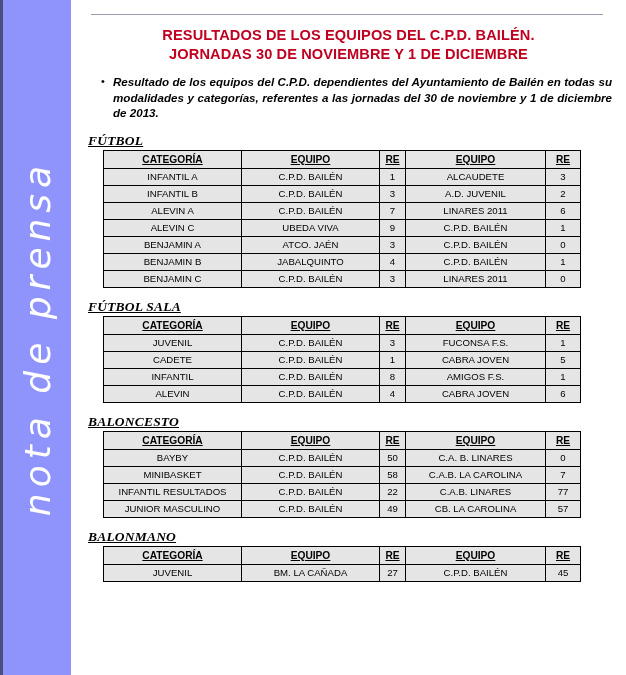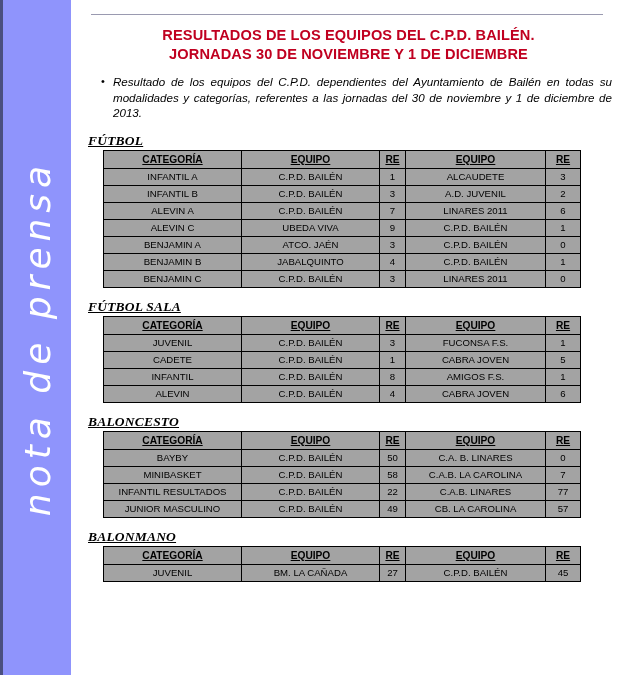--- a/index.html
+++ b/index.html
@@ -91,21 +91,21 @@
   .bullet-dot {
     flex: 0 0 auto;
     width: 12px;
     font-size: 11px;
     line-height: 15px;
     color: #000;
   }
   .bullet-text {
     flex: 1 1 auto;
     font-family: "Liberation Sans", sans-serif;
-    font-weight: normal;
+    font-weight: bold;
     font-style: italic;
     font-size: 11.6px;
     line-height: 15.5px;
     text-align: justify;
     color: #000000;
   }
 
   
   .section { margin: 0 0 9px 0; }
   .section-heading {
@@ -119,21 +119,21 @@
     margin: 0 0 1px 3px;
     display: inline-block;
     letter-spacing: 0.2px;
   }
 
   table.results {
     border-collapse: collapse;
     table-layout: fixed;
     width: 477px;
     margin-left: 18px;
-    background: #a3a3a3;
+    background: #e5e5e5;
   }
   table.results td, table.results th {
     border: 1px solid #000000;
     font-family: "Liberation Sans", sans-serif;
     font-size: 9.6px;
     text-align: center;
     vertical-align: middle;
     height: 17px;
     padding: 0 2px;
     color: #000000;

